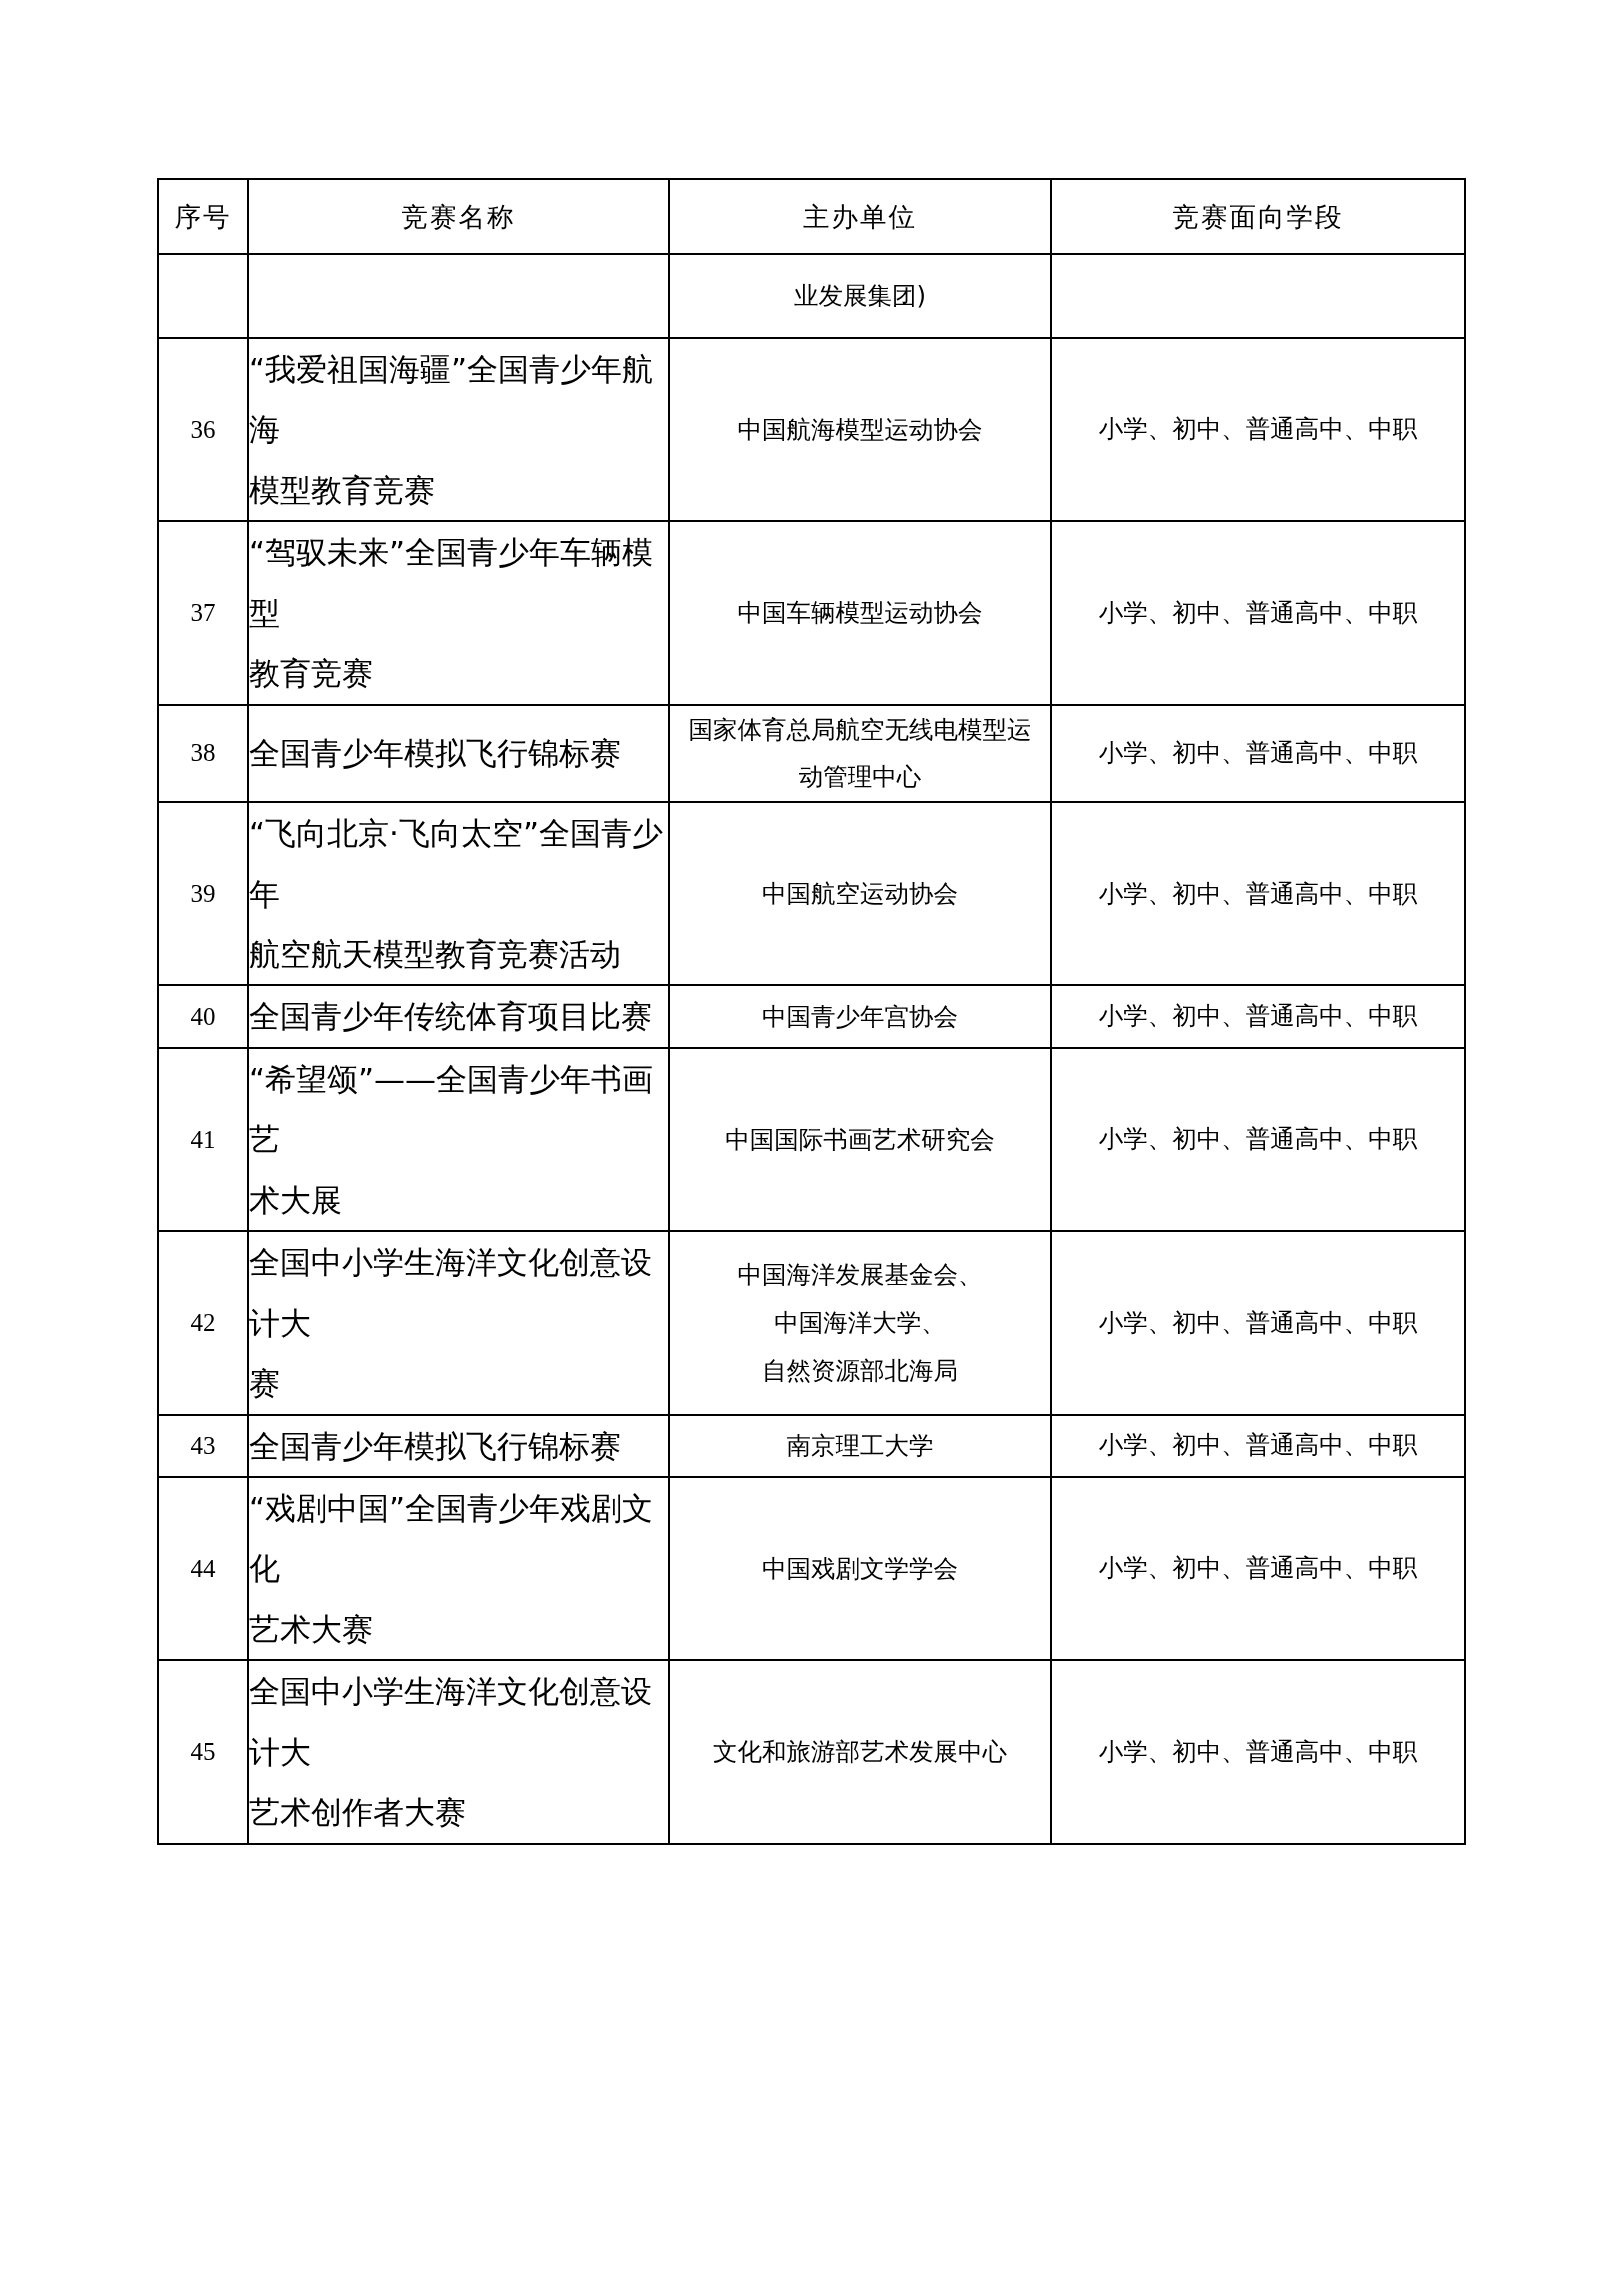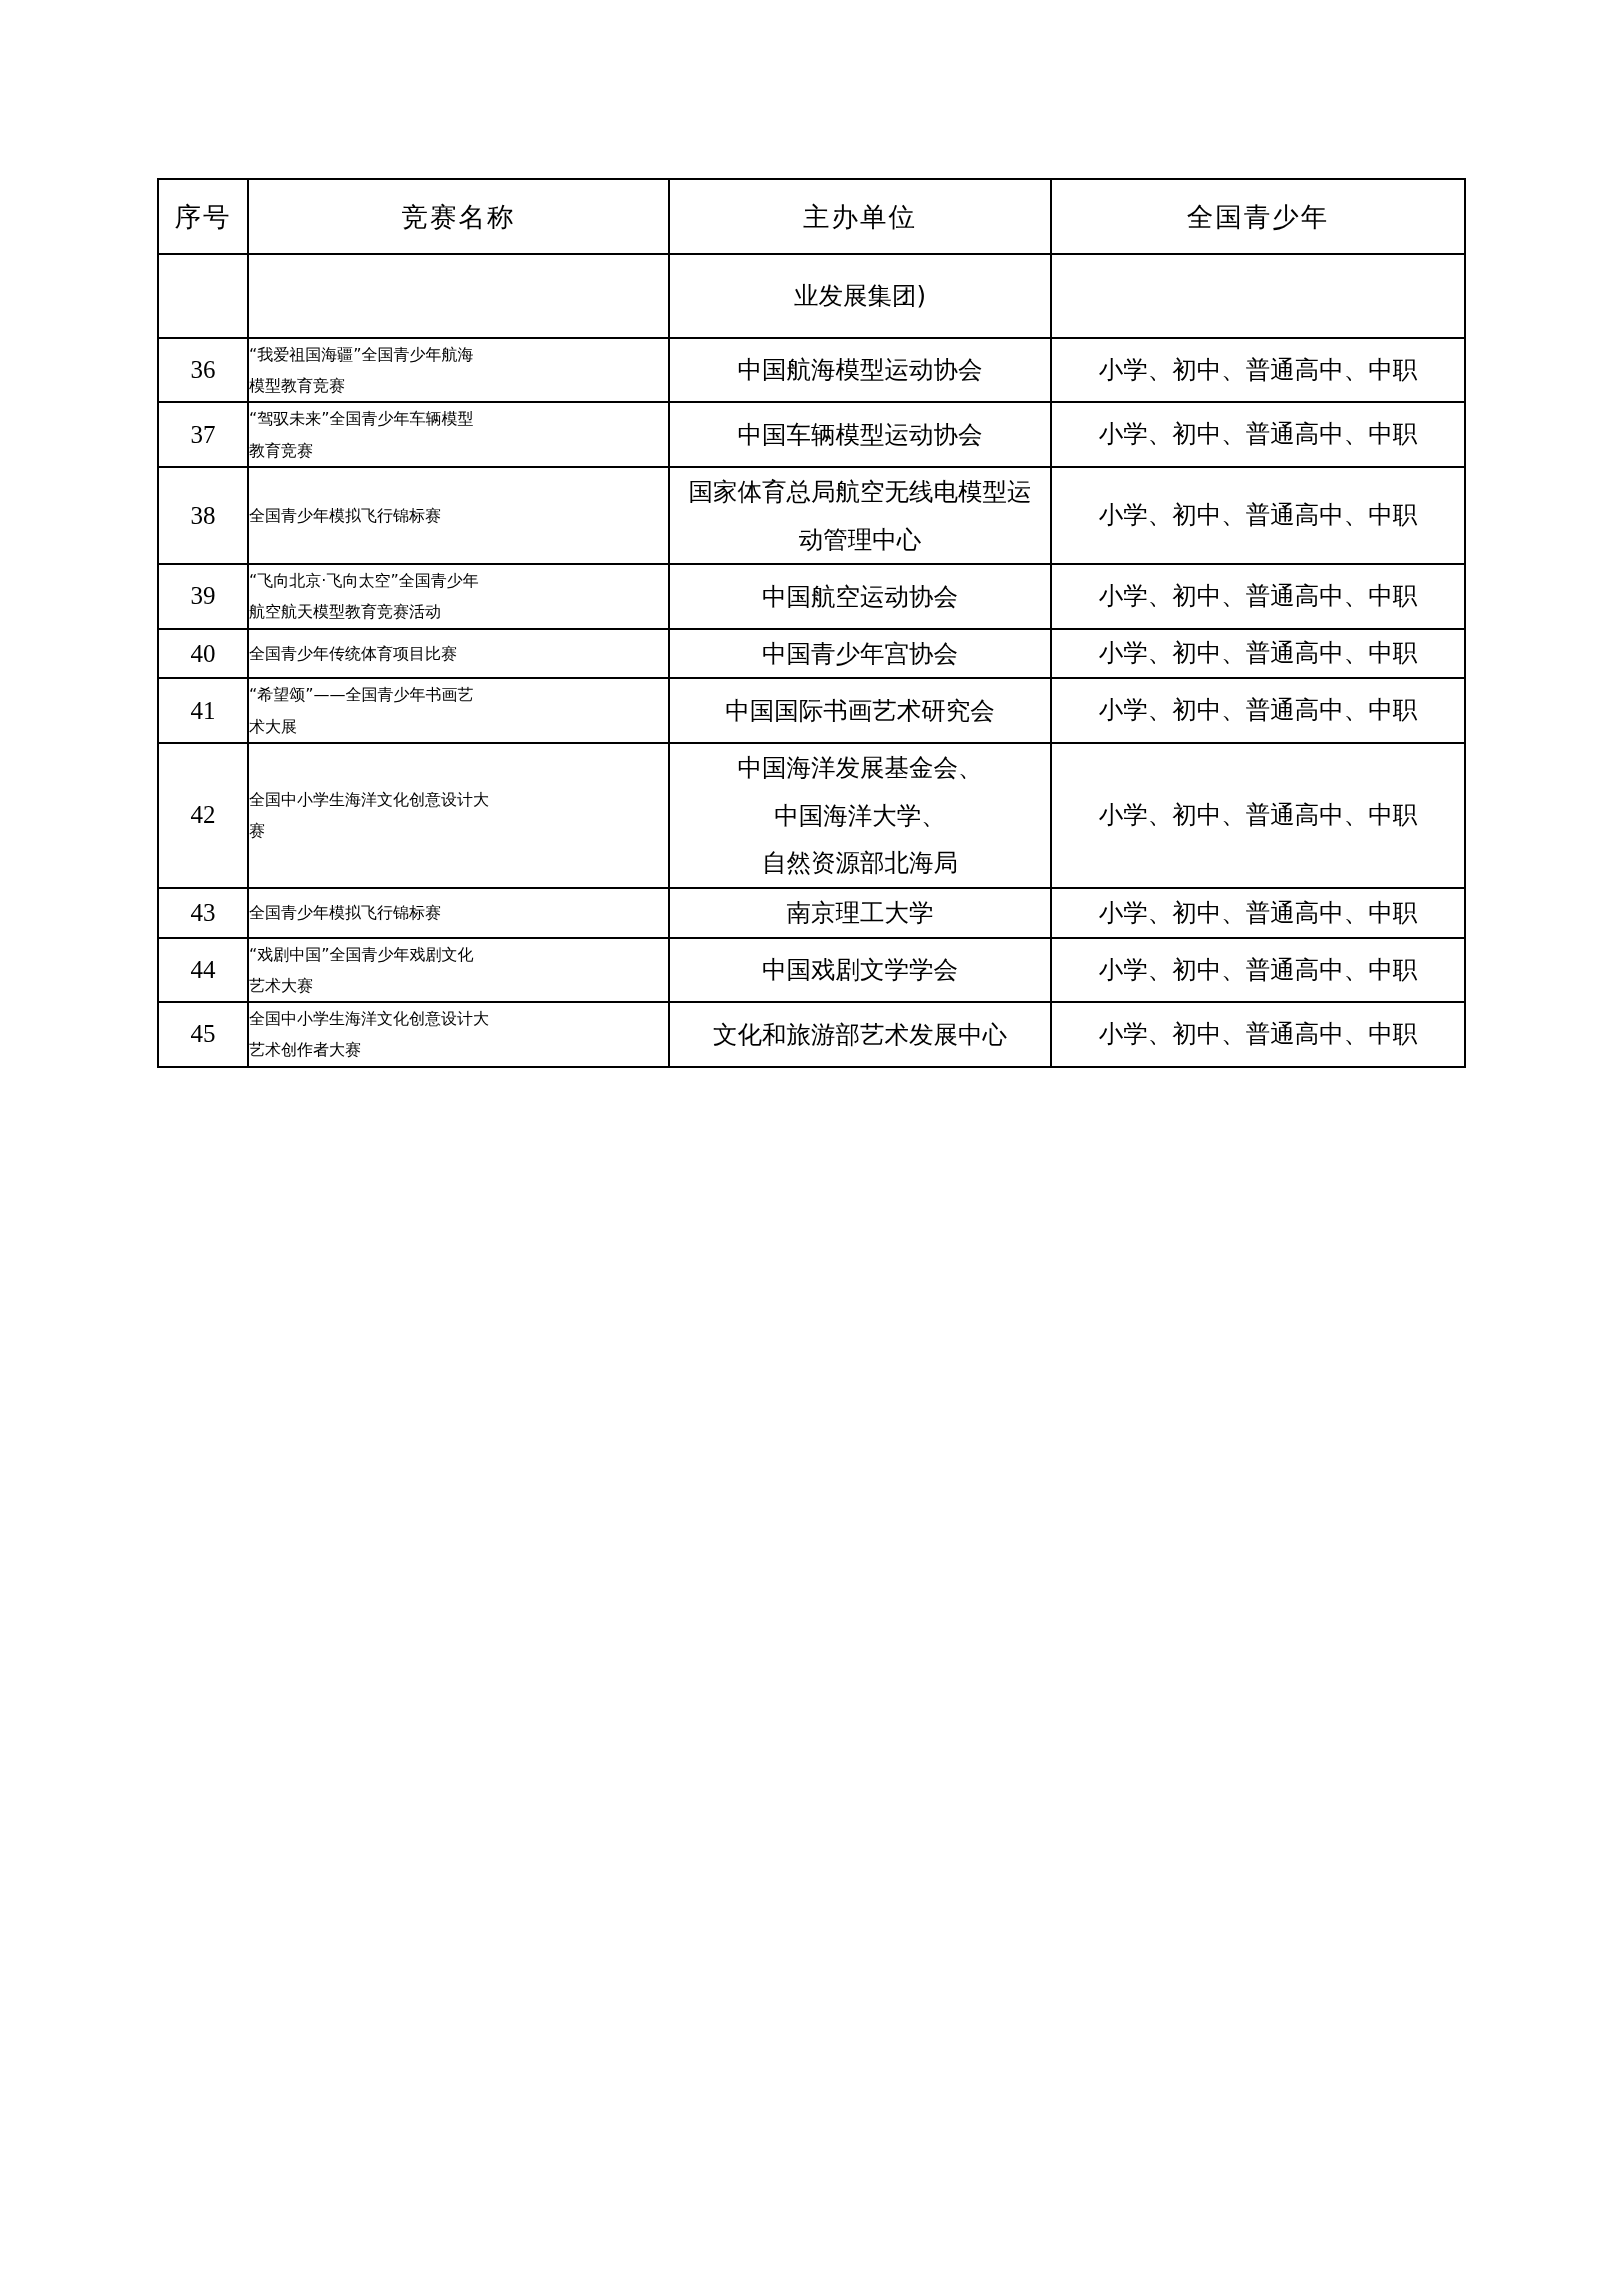--- a/index.html
+++ b/index.html
@@ -50,21 +50,21 @@
     font-size: 26.5px;
   }
 
   td.cell-no {
     text-align: center;
     font-size: 25px;
     font-family: "Liberation Serif", "DejaVu Serif", serif;
   }
   td.cell-name {
     text-align: left;
-    font-size: 16px;
+    font-size: 31px;
     padding: 13.7px 13.7px 13.7px 15.7px;
     line-height: 1.95;
     font-family: "DejaVu Sans", "Liberation Sans", sans-serif;
     letter-spacing: 0px;
   }
   td.cell-org {
     text-align: center;
     font-size: 24.5px;
     padding: 13.7px 7.8px;
     line-height: 1.95;
@@ -110,21 +110,21 @@
         <td>
             <span class="hdr-text">序号</span>
           </td>
         <td>
             <span class="hdr-text">竞赛名称</span>
           </td>
         <td>
             <span class="hdr-text">主办单位</span>
           </td>
         <td>
-            <span class="hdr-text">全国青少年</span>
+            <span class="hdr-text">竞赛面向学段</span>
           </td>
       </tr>
     </thead>
     <tbody id="table-body">
       <tr class="row-cont">
         <td class="cell-no"></td>
         <td class="cell-name"></td>
         <td class="cell-org">业发展集团)</td>
         <td class="cell-stage"></td>
       </tr>

